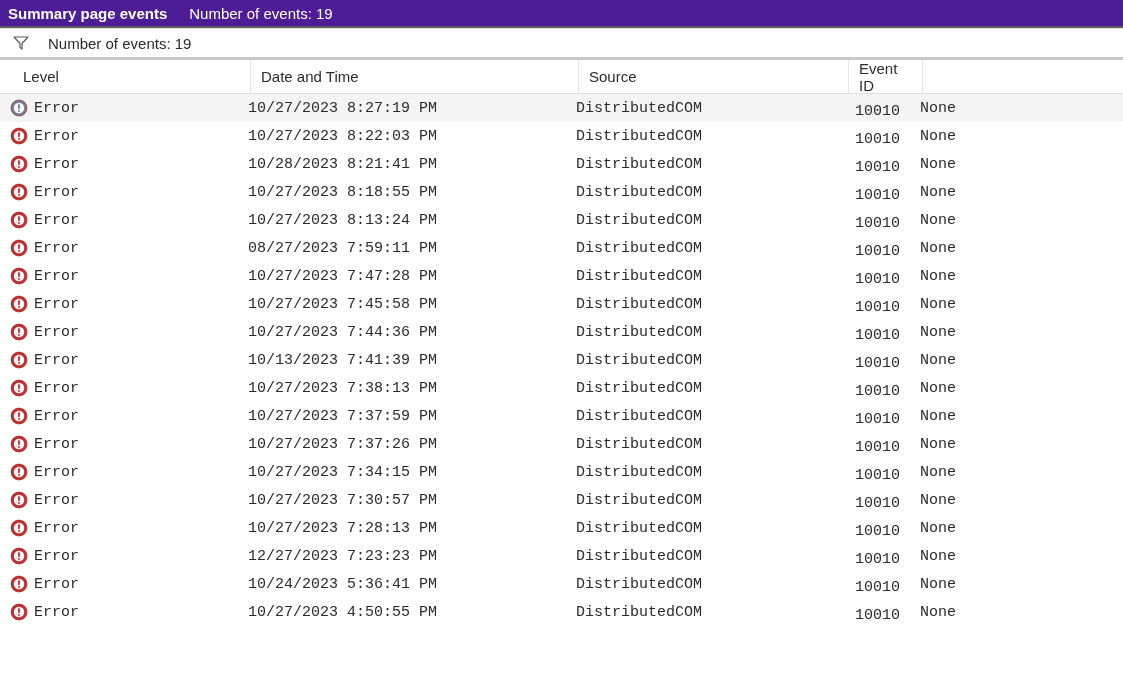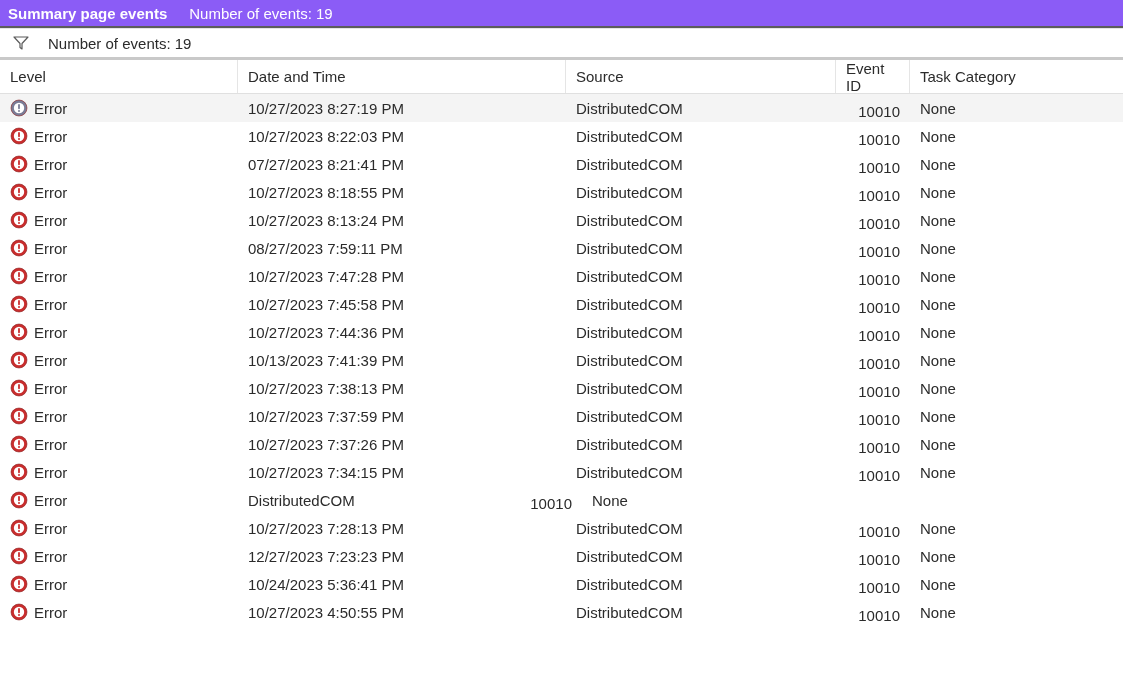--- a/index.html
+++ b/index.html
@@ -8,21 +8,21 @@
       padding: 0;
     }
     body {
       font-family: 'Segoe UI', Tahoma, sans-serif;
       font-size: 15px;
       background: #ffffff;
       color: #2b2b2b;
       width: 1123px;
     }
     .title-bar {
-      background: #8b5cf6;
+      background: #4c1d95;
       color: #ffffff;
       height: 28px;
       display: flex;
       align-items: center;
       padding: 0 8px;
       border-bottom: 2px solid #5c5c5c;
       font-size: 15px;
     }
     .title-bar .title {
       font-weight: 600;
@@ -50,39 +50,41 @@
     }
     .filter-bar .count-text {
       color: #2b2b2b;
     }
     .header-row {
       display: flex;
       height: 34px;
       align-items: center;
       background: #ffffff;
       border-bottom: 1px solid #e0e0e0;
+      padding-left: 13px;
     }
     .header-cell {
       padding: 0 10px;
       color: #2b2b2b;
       font-weight: 400;
       border-right: 1px solid #e5e5e5;
       height: 100%;
       display: flex;
       align-items: center;
     }
     .col-level { width: 238px; }
     .col-date  { width: 328px; text-align: right; }
     .col-source{ width: 270px; }
     .col-eventid{ width: 74px; justify-content: flex-end; }
     .col-task  { width: 185px; }
     .header-cell.col-task { border-right: none; }
 
     .rows {
       width: 100%;
+      font-family: Liberation Mono, monospace;
     }
     .row {
       display: flex;
       height: 28px;
       align-items: center;
     }
     .row.selected {
       background: #f4f4f4;
     }
     .cell {
@@ -131,21 +133,20 @@
     </svg>
   </span>
   <span class="count-text">Number of events: 19</span>
 </div>
 
 <div class="header-row">
   <div class="header-cell col-level">Level</div>
   <div class="header-cell col-date">Date and Time</div>
   <div class="header-cell col-source">Source</div>
   <div class="header-cell col-eventid">Event ID</div>
-  <div class="header-cell col-task">Task Category</div>
 </div>
 
 <div class="rows" id="rows">
     <div class="row selected">
       <div class="cell col-level level-cell">
         <span class="error-icon-wrap">
           <svg class="error-icon" width="18" height="18" viewBox="0 0 18 18">
     <circle class="outer" cx="9" cy="9" r="8" fill="#7a7c96" stroke="#8a1f1f" stroke-width="0.6"></circle>
     <circle cx="9" cy="9" r="5.2" fill="#ffffff"></circle>
     <rect x="8.1" y="5" width="1.8" height="5.2" rx="0.9" fill="#7a7c96"></rect>
@@ -181,21 +182,21 @@
         <span class="error-icon-wrap">
           <svg class="error-icon" width="18" height="18" viewBox="0 0 18 18">
     <circle class="outer" cx="9" cy="9" r="8" fill="#c92d2d" stroke="#8a1f1f" stroke-width="0.6"></circle>
     <circle cx="9" cy="9" r="5.2" fill="#ffffff"></circle>
     <rect x="8.1" y="5" width="1.8" height="5.2" rx="0.9" fill="#c92d2d"></rect>
     <circle cx="9" cy="12" r="1" fill="#c92d2d"></circle>
   </svg>
         </span>
         <span>Error</span>
       </div>
-      <div class="cell col-date">07/27/2023 8:21:41 PM</div>
+      <div class="cell col-date">10/28/2023 8:21:41 PM</div>
       <div class="cell col-source">DistributedCOM</div>
       <div class="cell col-eventid">10010</div>
       <div class="cell col-task">None</div>
     </div>
     <div class="row">
       <div class="cell col-level level-cell">
         <span class="error-icon-wrap">
           <svg class="error-icon" width="18" height="18" viewBox="0 0 18 18">
     <circle class="outer" cx="9" cy="9" r="8" fill="#c92d2d" stroke="#8a1f1f" stroke-width="0.6"></circle>
     <circle cx="9" cy="9" r="5.2" fill="#ffffff"></circle>
@@ -385,20 +386,21 @@
         <span class="error-icon-wrap">
           <svg class="error-icon" width="18" height="18" viewBox="0 0 18 18">
     <circle class="outer" cx="9" cy="9" r="8" fill="#c92d2d" stroke="#8a1f1f" stroke-width="0.6"></circle>
     <circle cx="9" cy="9" r="5.2" fill="#ffffff"></circle>
     <rect x="8.1" y="5" width="1.8" height="5.2" rx="0.9" fill="#c92d2d"></rect>
     <circle cx="9" cy="12" r="1" fill="#c92d2d"></circle>
   </svg>
         </span>
         <span>Error</span>
       </div>
+      <div class="cell col-date">10/27/2023 7:30:57 PM</div>
       <div class="cell col-source">DistributedCOM</div>
       <div class="cell col-eventid">10010</div>
       <div class="cell col-task">None</div>
     </div>
     <div class="row">
       <div class="cell col-level level-cell">
         <span class="error-icon-wrap">
           <svg class="error-icon" width="18" height="18" viewBox="0 0 18 18">
     <circle class="outer" cx="9" cy="9" r="8" fill="#c92d2d" stroke="#8a1f1f" stroke-width="0.6"></circle>
     <circle cx="9" cy="9" r="5.2" fill="#ffffff"></circle>

